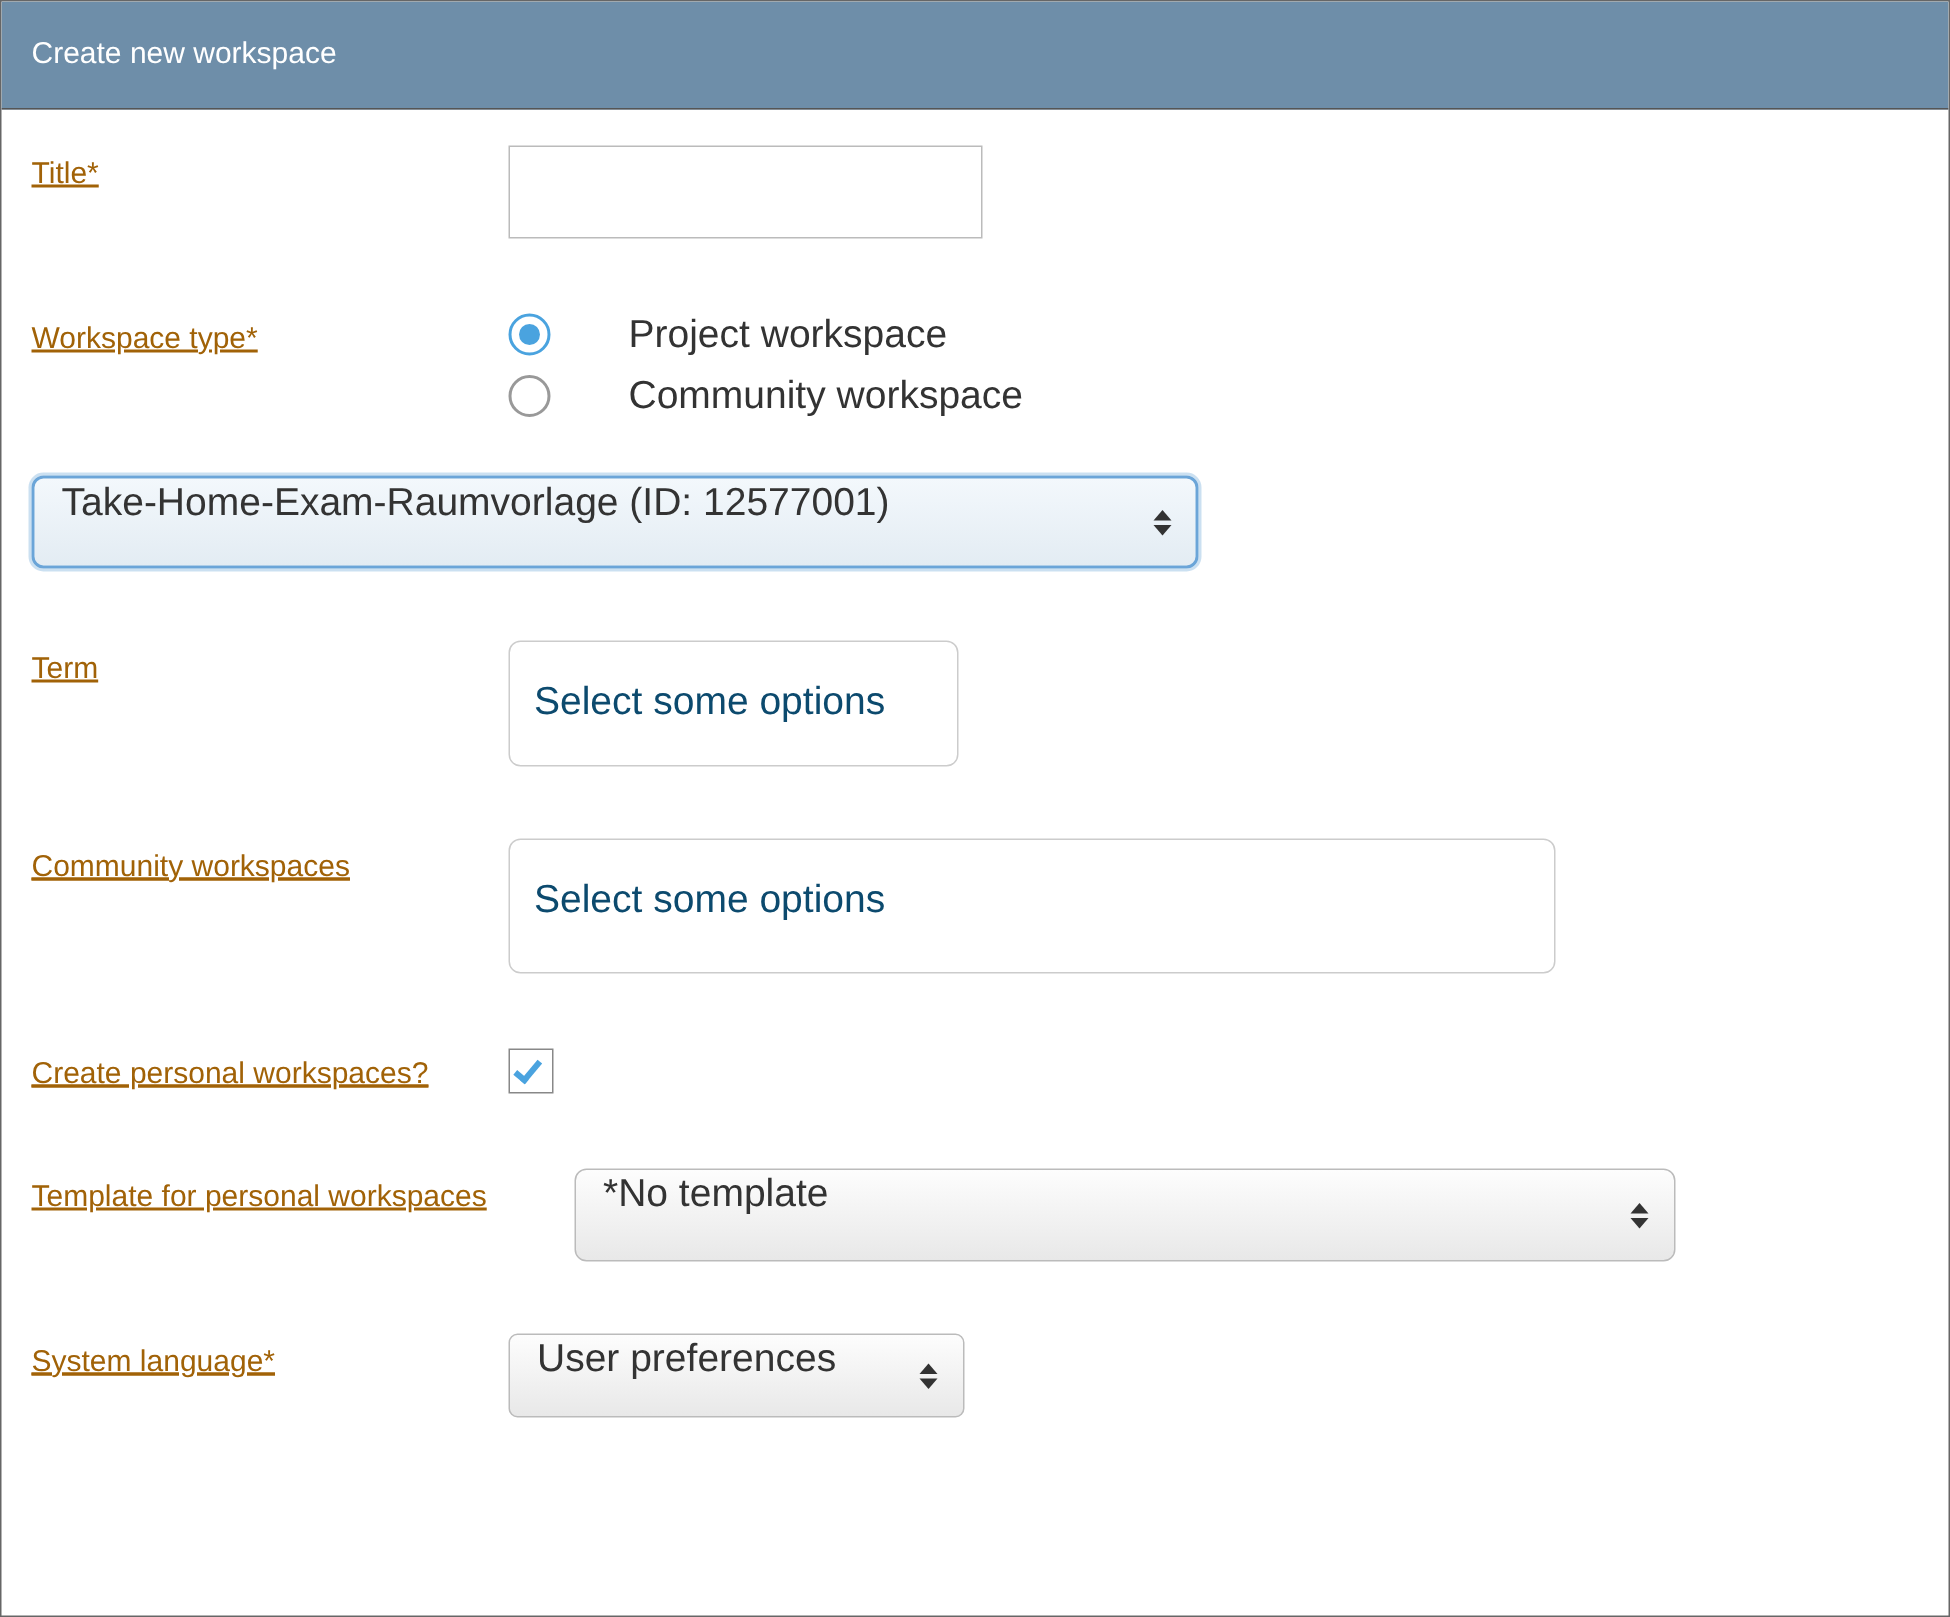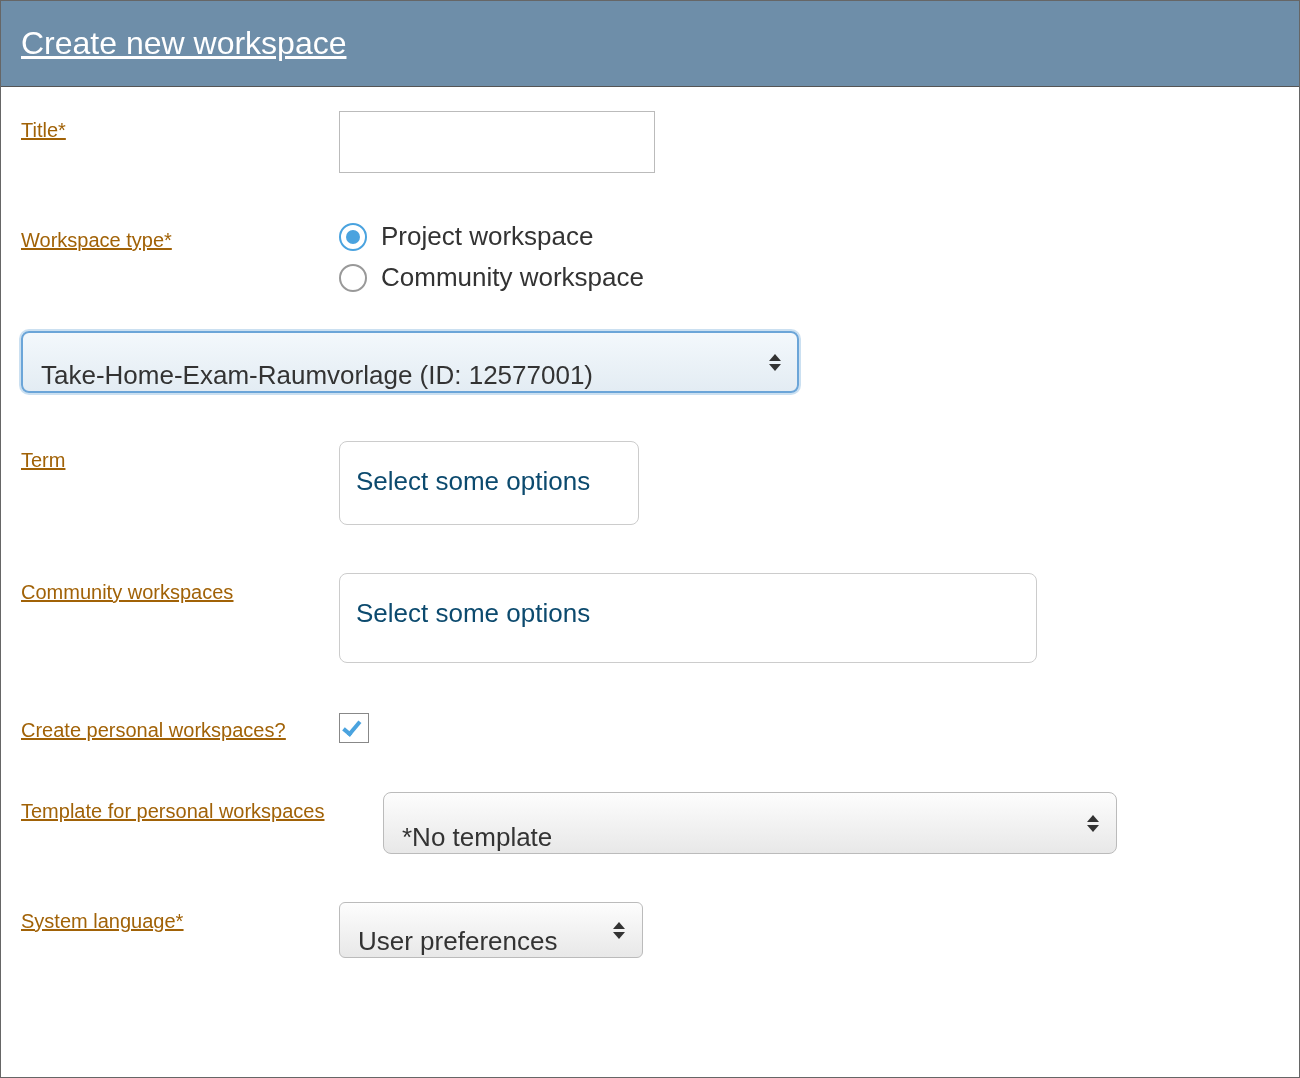--- a/index.html
+++ b/index.html
@@ -12,24 +12,23 @@
     .panel {
       border: 1px solid #666;
       width: 1300px;
       height: 1078px;
       overflow: hidden;
     }
     .panel-header {
       background: #6e8ea9;
       color: #fff;
       padding: 24px 20px;
-      font-size: 32px;
+      font-size: 20px;
       font-weight: 400;
       border-bottom: 1px solid #555;
-      text-decoration: underline;
     }
     .panel-body {
       padding: 24px 20px;
     }
     .form-row {
       display: flex;
       align-items: flex-start;
       margin-bottom: 48px;
     }
     .form-row.tight { margin-bottom: 28px; }
@@ -79,38 +78,39 @@
     }
     .radio-inner {
       width: 14px;
       height: 14px;
       border-radius: 50%;
       background: #4aa3df;
     }
     .radio-label {
       font-size: 26px;
       color: #333;
+      margin-left: 38px;
     }
     .select-wrap {
       position: relative;
       display: inline-block;
       width: 100%;
       vertical-align: top;
     }
     .select-box {
       width: 100%;
       height: 62px;
       border: 1px solid #bbb;
       border-radius: 8px;
       background: linear-gradient(#fdfdfd, #e8e8e8);
       padding: 0 46px 0 18px;
       font-size: 26px;
       color: #333;
       display: flex;
-      align-items: flex-end;
+      align-items: flex-start;
       cursor: pointer;
     }
     .select-box.highlighted {
       border: 2px solid #6ba5d8;
       background: linear-gradient(#f3f8fc, #e3ecf3);
       box-shadow: 0 0 0 2px rgba(107,165,216,0.35);
     }
     .select-box.thin {
       height: 56px;
       border-radius: 6px;

